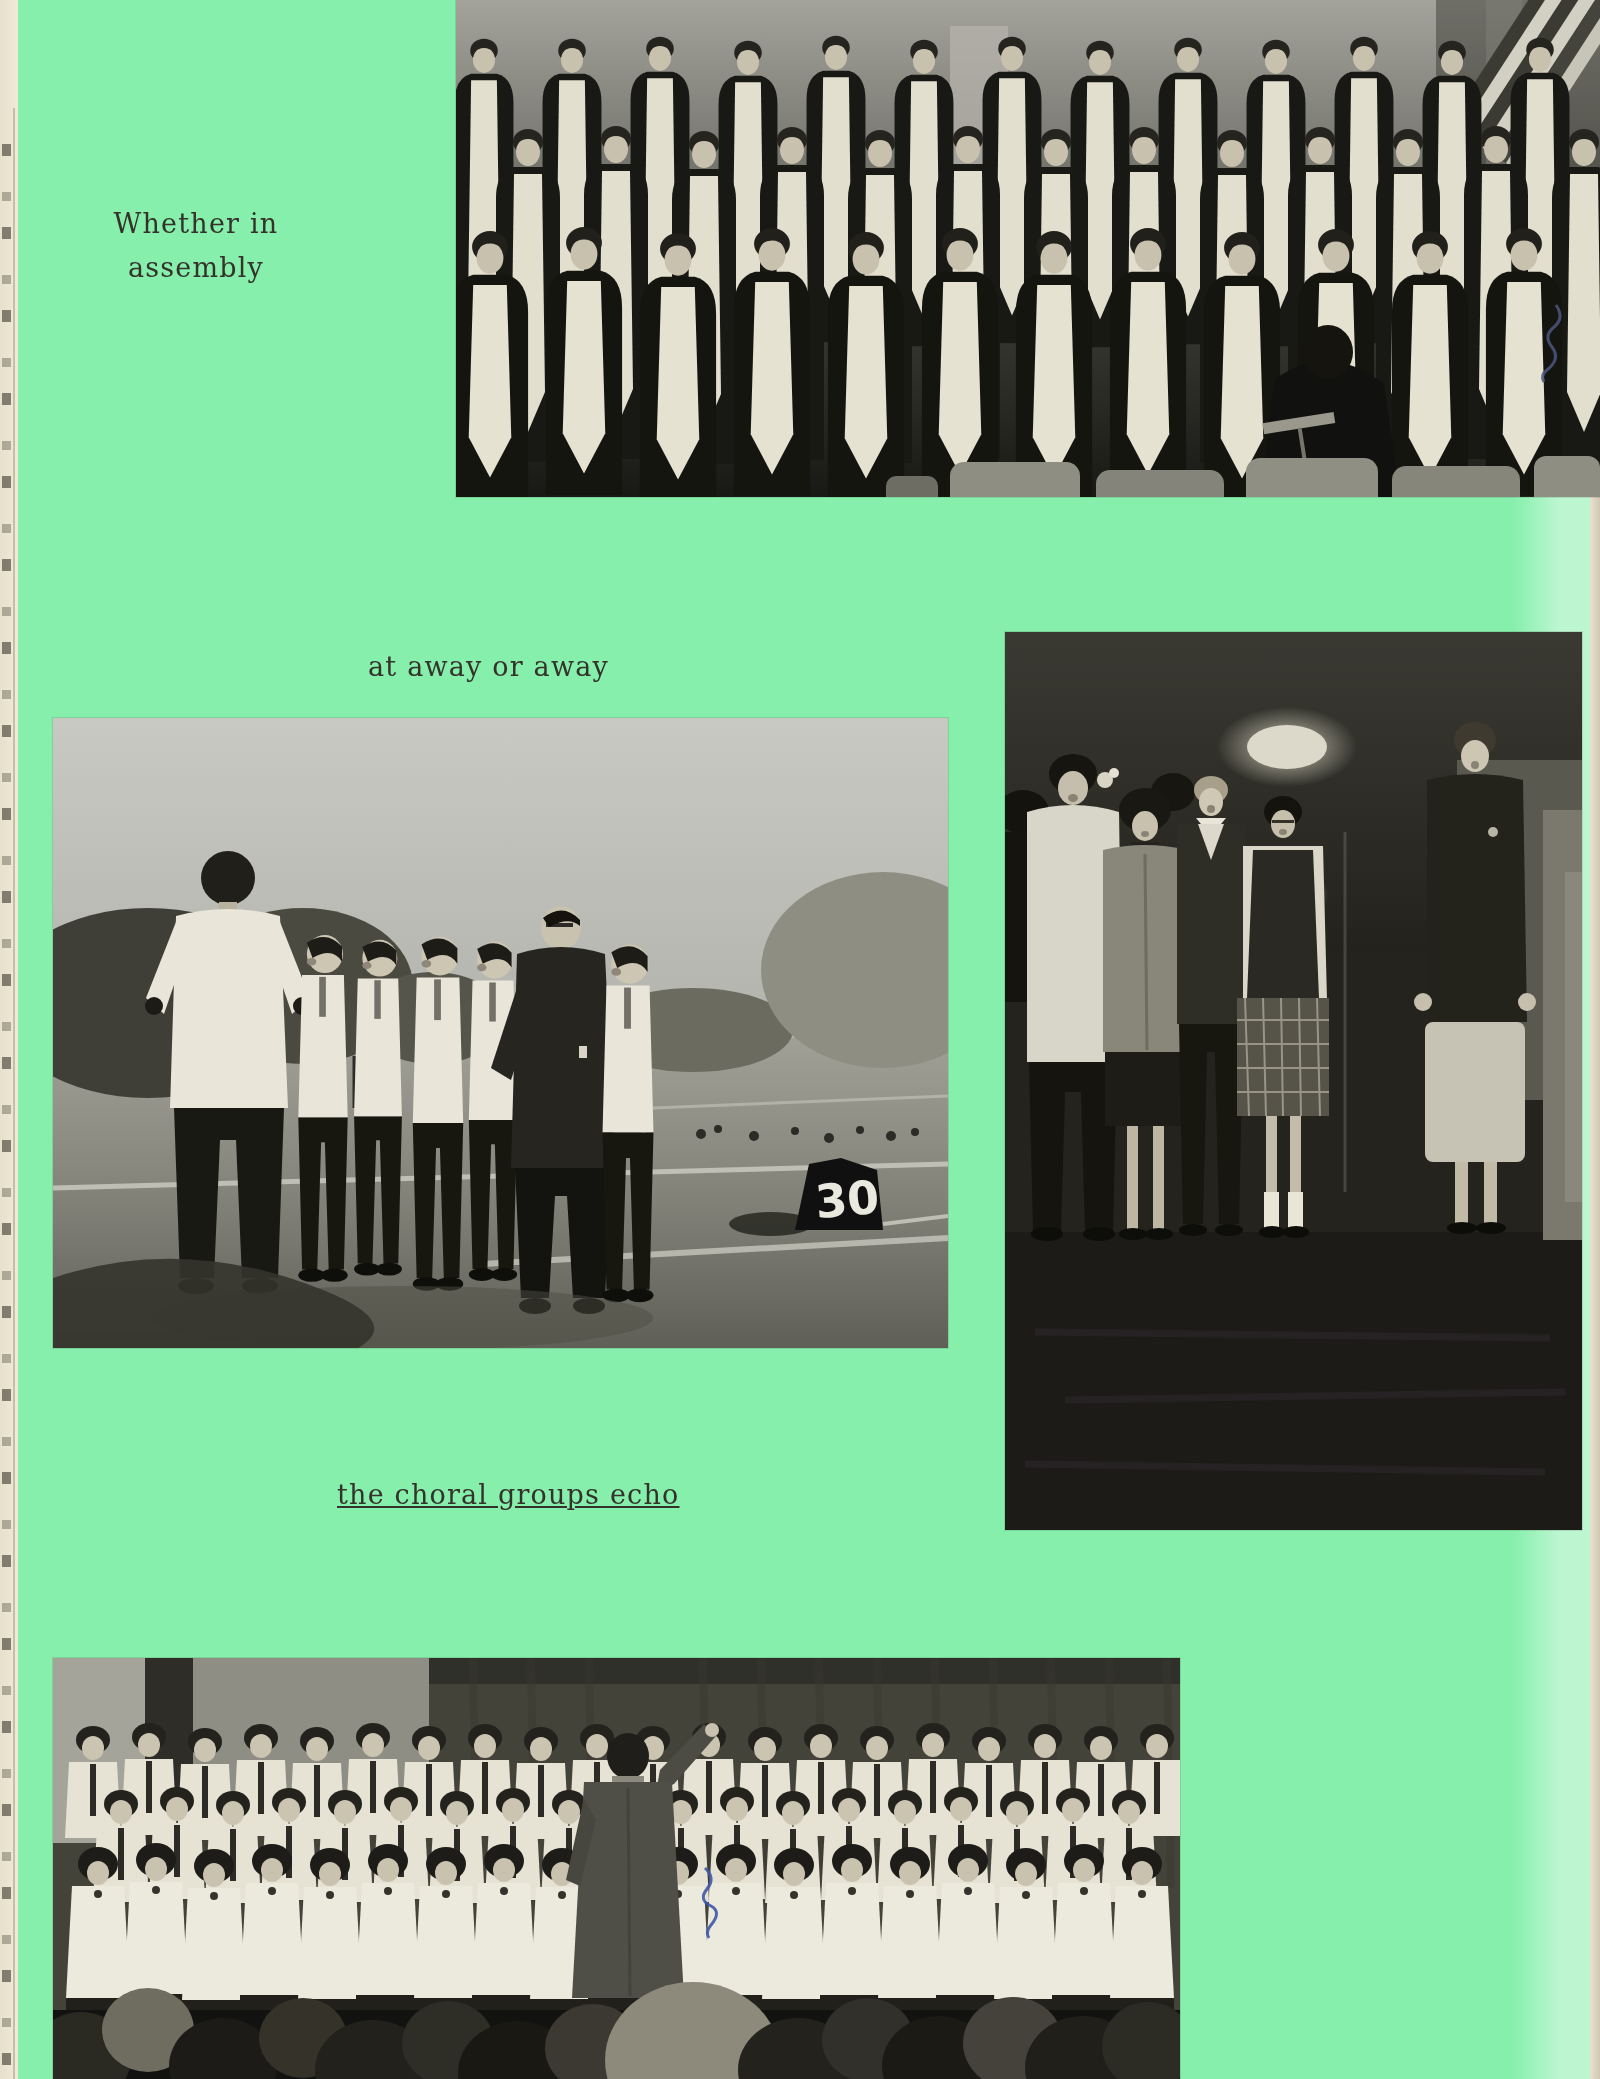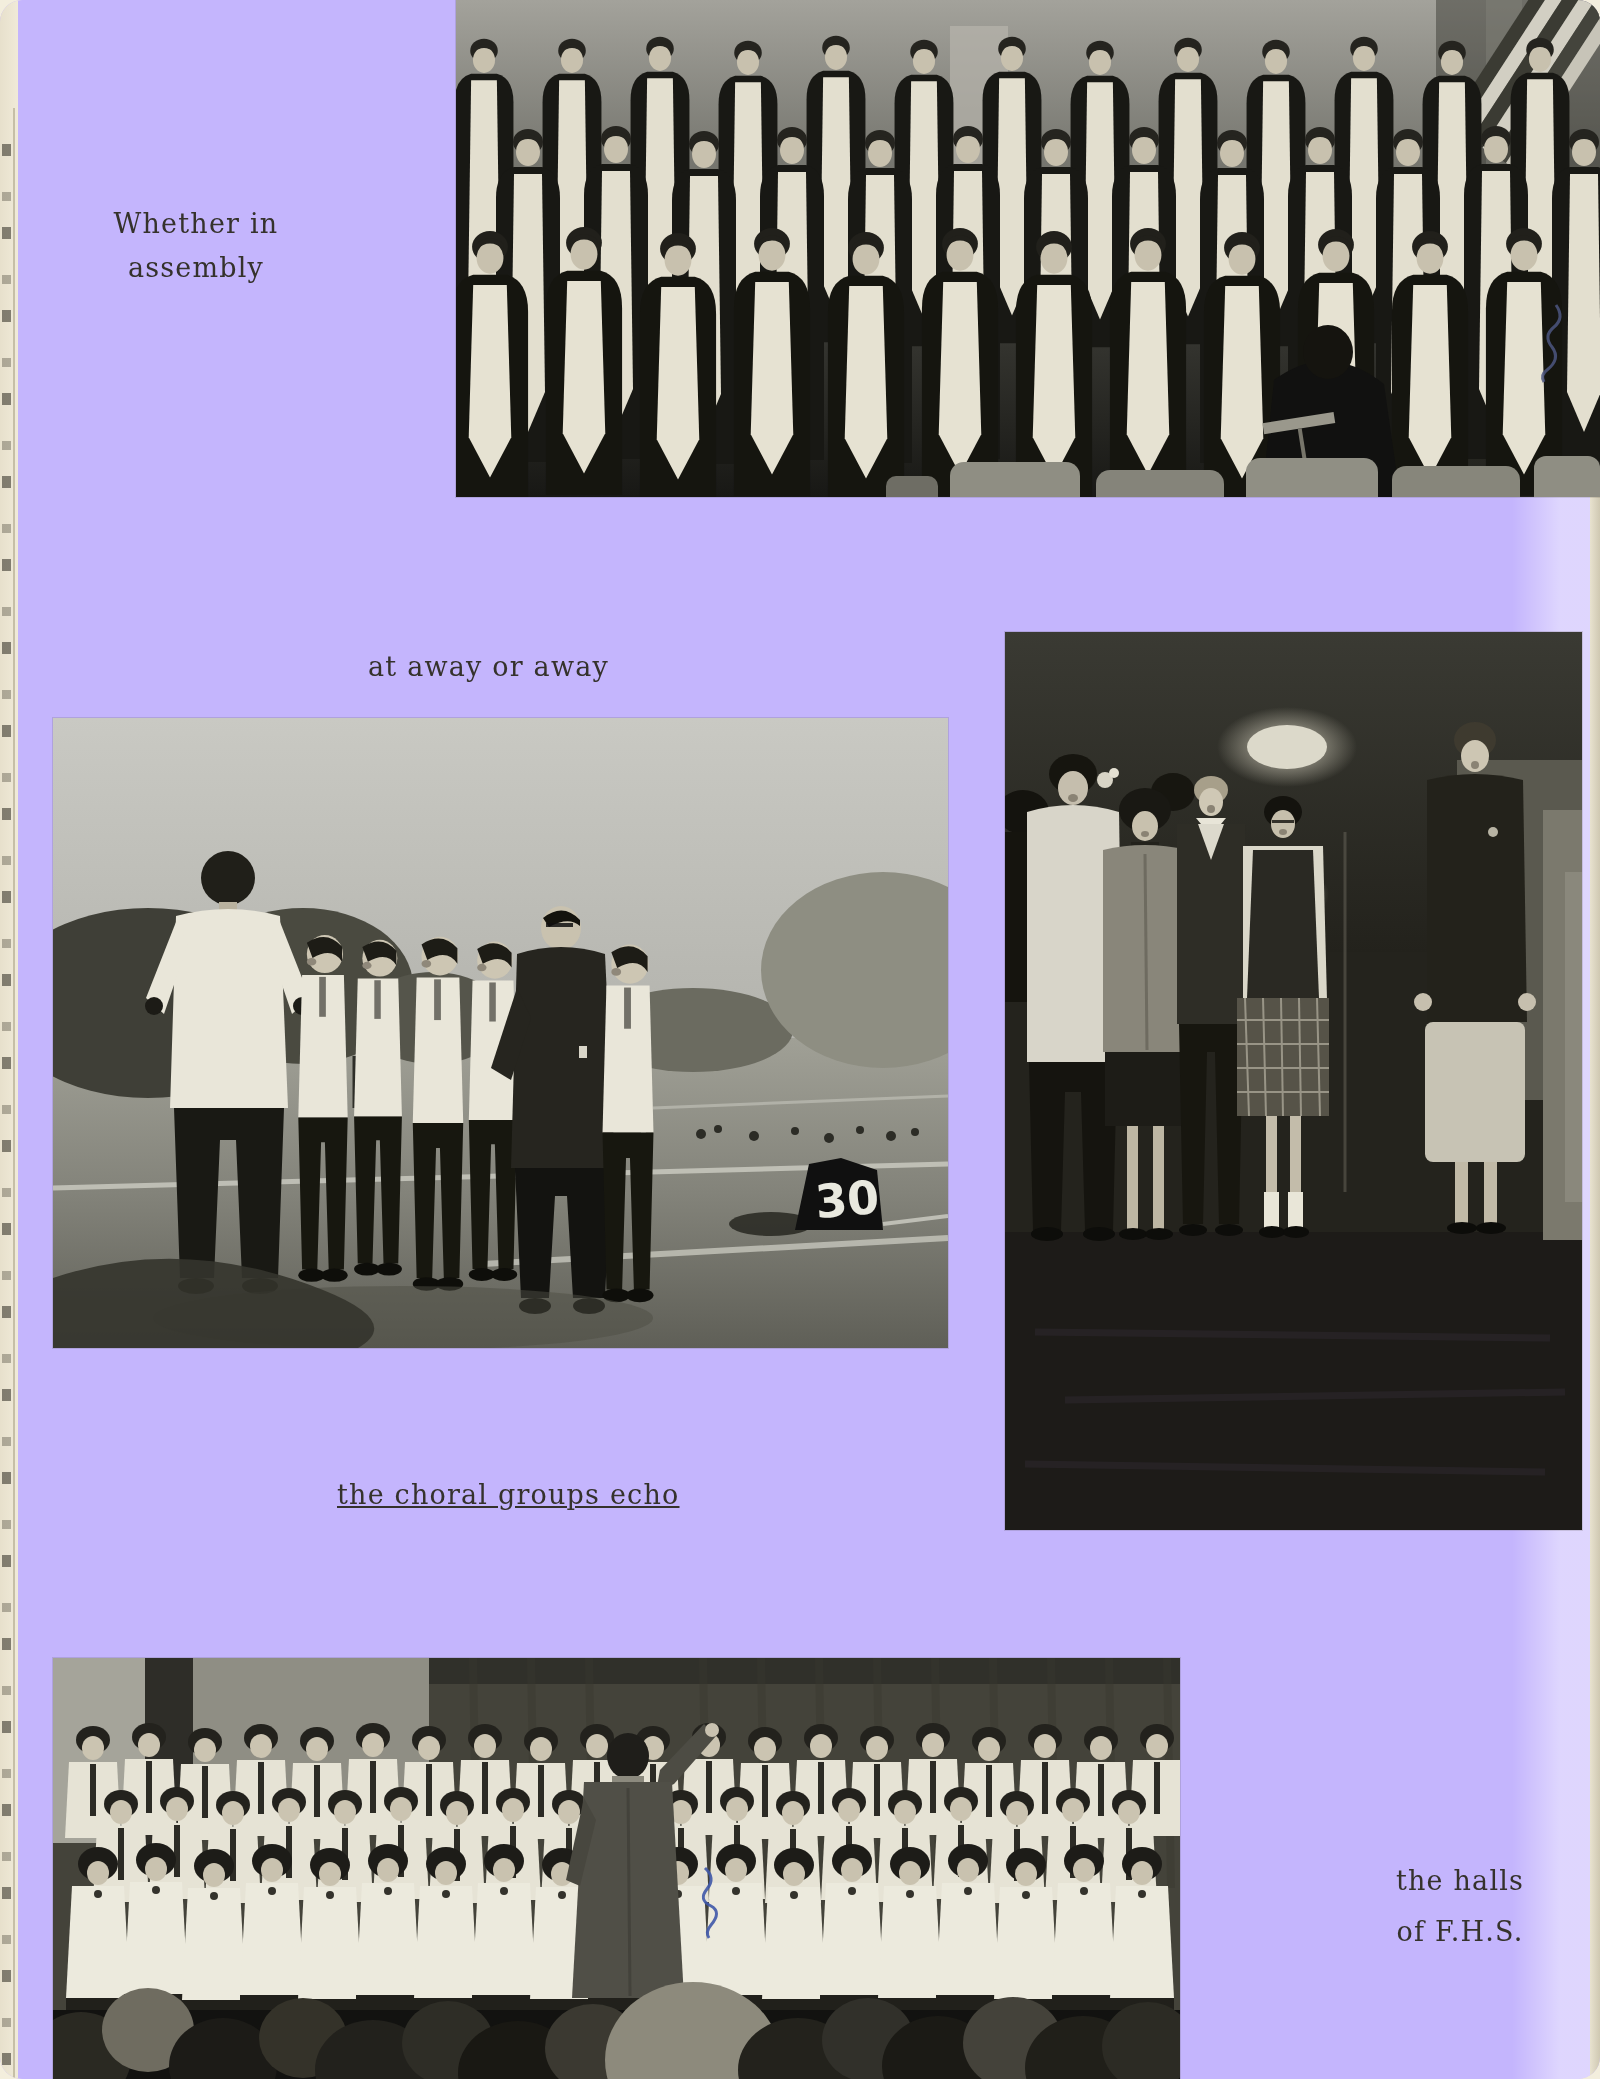--- a/index.html
+++ b/index.html
@@ -1,17 +1,17 @@
 <!DOCTYPE html>
 <html><head>
 <meta charset="utf-8">
 <style>
   html,body{margin:0;padding:0;background:#f3eedd;}
-  .page{position:relative;width:1600px;height:2079px;background:#c4b5fd;overflow:hidden;
-        font-family:"DejaVu Serif", serif;border-radius:22px;}
+  .page{position:relative;width:1600px;height:2079px;background:#86efac;overflow:hidden;
+        font-family:"DejaVu Serif", serif;}
   
   .right-light{position:absolute;top:0;bottom:0;left:1512px;width:80px;
                background:linear-gradient(90deg,rgba(255,255,255,0) 0,rgba(255,255,255,.45) 60%);}
   .right-edge{position:absolute;top:0;bottom:0;right:0;width:10px;
               background:linear-gradient(90deg,#e8e2cf,#cfc8b2);}
   .binding{position:absolute;left:0;top:0;bottom:0;width:18px;
            background:linear-gradient(90deg,#e7e0cc,#f0ead8);}
   .binding .edge-line{position:absolute;left:13px;top:108px;bottom:0;width:2px;background:#c6bfa7;}
   .binding .dashes{position:absolute;left:2px;top:118px;bottom:0;width:9px;
            background:repeating-linear-gradient(to bottom,
@@ -526,18 +526,14 @@
         <ellipse cx="745" cy="412" rx="60" ry="52" fill="#23221c"></ellipse>
         <ellipse cx="815" cy="382" rx="46" ry="42" fill="#31302a"></ellipse>
         <ellipse cx="885" cy="408" rx="56" ry="50" fill="#1b1a15"></ellipse>
         <ellipse cx="960" cy="385" rx="50" ry="46" fill="#44423a"></ellipse>
         <ellipse cx="1030" cy="410" rx="58" ry="52" fill="#201f19"></ellipse>
         <ellipse cx="1095" cy="388" rx="46" ry="44" fill="#2c2b24"></ellipse>
       </g>
     </svg>
   </figure>
 
-  <div class="cap cap-center" id="cap-halls">
-    <div>the halls</div>
-    <div>of F.H.S.</div>
-  </div>
 
 </div>
 
 </body></html>

